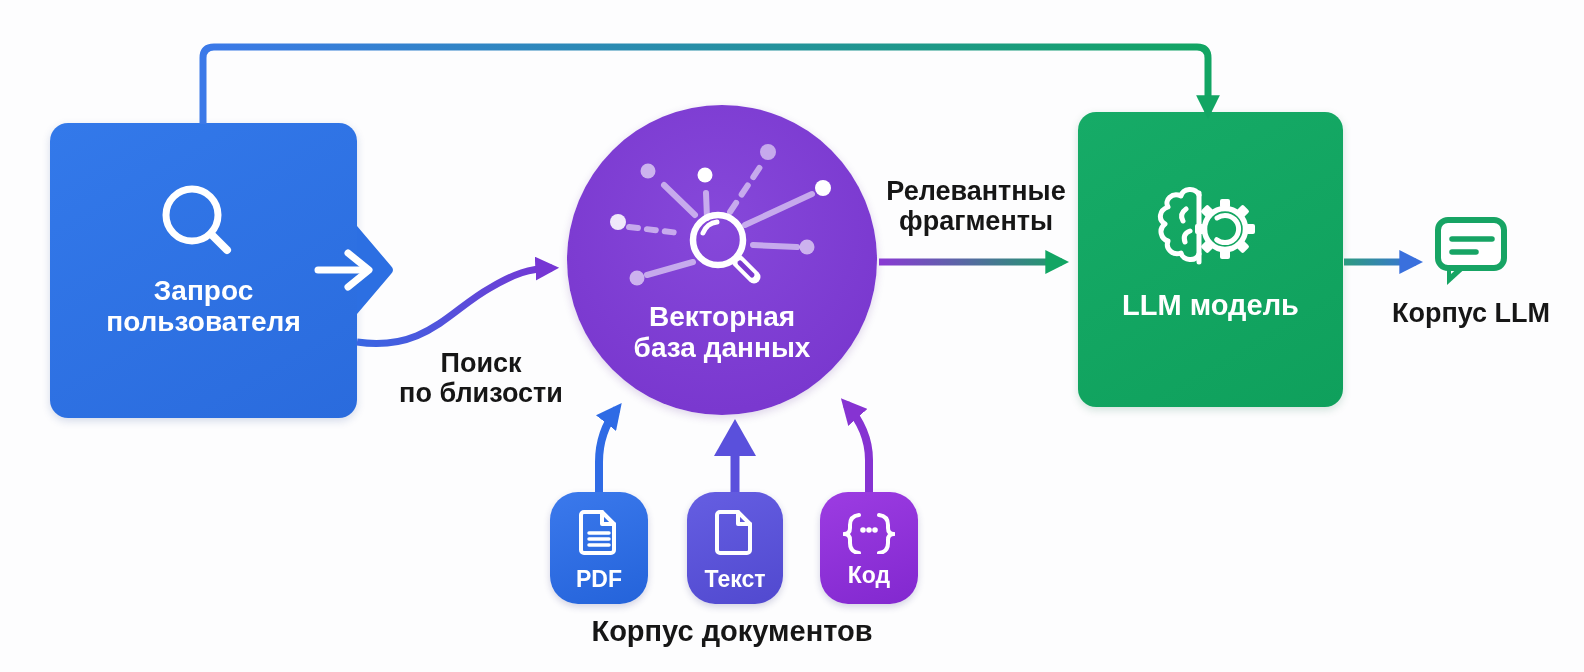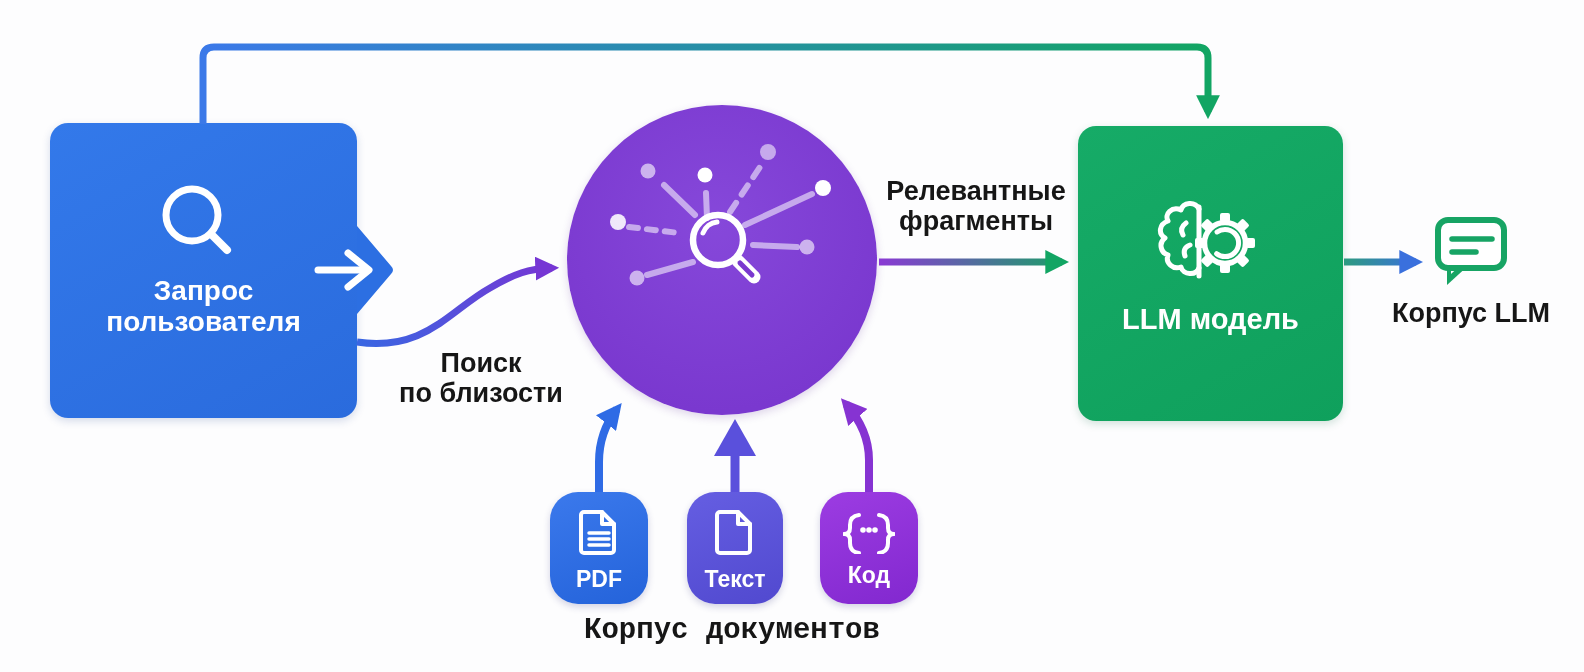--- a/index.html
+++ b/index.html
@@ -15,42 +15,42 @@
   .user-query{left:50px;top:123px;width:307px;height:295px;
     background:linear-gradient(150deg,#3379ea,#2a6bdd);
     box-shadow:0 3px 8px rgba(30,60,140,.18);}
   .user-query .label{top:152px;font-size:28px;line-height:31px;padding:0 20px;}
 
   .vector-db{left:567px;top:105px;width:310px;height:310px;border-radius:50%;
     background:radial-gradient(circle at 48% 38%,#8648da 0%,#7a38cf 75%);
     box-shadow:0 3px 8px rgba(80,30,140,.18);}
   .vector-db .label{top:196px;font-size:28px;line-height:31px;}
 
-  .llm{left:1078px;top:126px;width:265px;height:295px;
+  .llm{left:1078px;top:112px;width:265px;height:295px;
     background:linear-gradient(150deg,#16ab67,#0fa05c);
     box-shadow:0 3px 8px rgba(10,100,60,.18);}
   .llm .label{top:178px;font-size:29px;line-height:31px;}
 
   .icon-abs{position:absolute;}
 
   .edge-label{position:absolute;color:#161616;text-align:center;font-size:27px;line-height:30px;}
   .lbl-search{left:376px;top:348px;width:210px;}
   .lbl-frag{left:866px;top:176px;width:220px;}
   .lbl-answer{left:1391px;top:298px;width:160px;font-size:27px;}
 
   .card{position:absolute;top:492px;width:98px;height:112px;border-radius:28px;
     display:flex;flex-direction:column;align-items:center;padding-top:14px;box-sizing:border-box;
     box-shadow:0 3px 7px rgba(40,40,120,.2);}
   .card .card-label{margin-top:8px;color:#fff;font-size:23px;}
   .card-pdf{left:550px;background:linear-gradient(160deg,#3b79ec,#2463da);}
   .card-text{left:687px;width:96px;background:linear-gradient(160deg,#655ee2,#5149cf);}
   .card-code{left:820px;background:linear-gradient(160deg,#9c3ce2,#8228cf);}
 
   .corpus-caption{position:absolute;left:482px;top:616px;width:500px;text-align:center;
-    color:#161616;font-size:29px;line-height:30px;font-family:Liberation Mono, monospace;}
+    color:#161616;font-size:29px;line-height:30px;}
 
   svg{display:block;}
   .overlay{position:absolute;left:0;top:0;pointer-events:none;}
 </style>
 </head>
 <body>
 
 <div class="canvas">
 
   <div class="node user-query">
@@ -77,20 +77,24 @@
       <circle cx="201" cy="47" r="8" fill="rgba(255,255,255,0.55)"></circle>
       <circle cx="256" cy="83" r="8" fill="#ffffff"></circle>
       <circle cx="51" cy="117" r="8" fill="rgba(255,255,255,0.88)"></circle>
       <circle cx="240" cy="142" r="7.5" fill="rgba(255,255,255,0.6)"></circle>
       <circle cx="70" cy="173" r="7.5" fill="rgba(255,255,255,0.6)"></circle>
       <circle cx="151" cy="135" r="25" fill="none" stroke="#ffffff" stroke-width="6.5"></circle>
       <path d="M 136,128 A 17,17 0 0 1 150,117" fill="none" stroke="#ffffff" stroke-width="5" stroke-linecap="round"></path>
       <line x1="171" y1="156" x2="187" y2="172" stroke="#ffffff" stroke-width="13" stroke-linecap="round"></line>
       <line x1="173" y1="158" x2="185" y2="170" stroke="#7a38cf" stroke-width="5" stroke-linecap="round"></line>
     </svg>
+    <div class="label">
+      <div>Векторная</div>
+      <div>база данных</div>
+    </div>
   </div>
 
   <div class="node llm">
     <svg class="icon-abs" style="left:77px;top:70px;" width="110" height="95" viewBox="0 0 110 95">
       <g fill="none" stroke="#ffffff" stroke-width="5" stroke-linecap="round" stroke-linejoin="round">
         <path d="M 44,13 C 40,5 28,6 26,14 C 17,10 9,18 13,25 C 4,28 3,38 10,42 C 3,47 6,57 13,59 C 10,67 18,74 26,71 C 28,79 41,80 44,72"></path>
         <line x1="44" y1="11" x2="44" y2="80"></line>
         <path d="M 31,27 q -7,5 -3,12"></path>
         <path d="M 35,49 q -8,3 -5,11"></path>
       </g>

